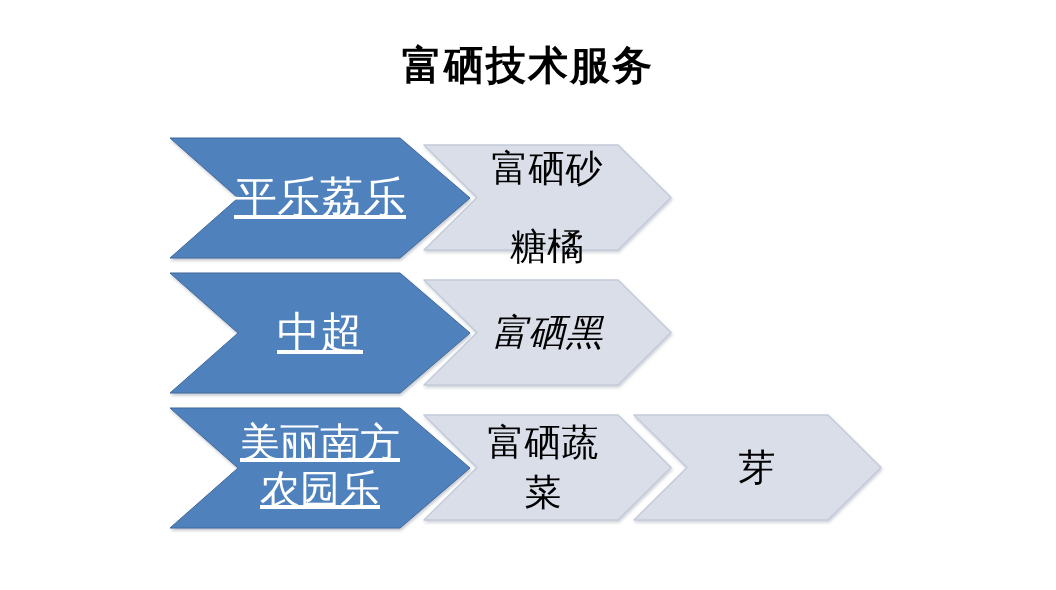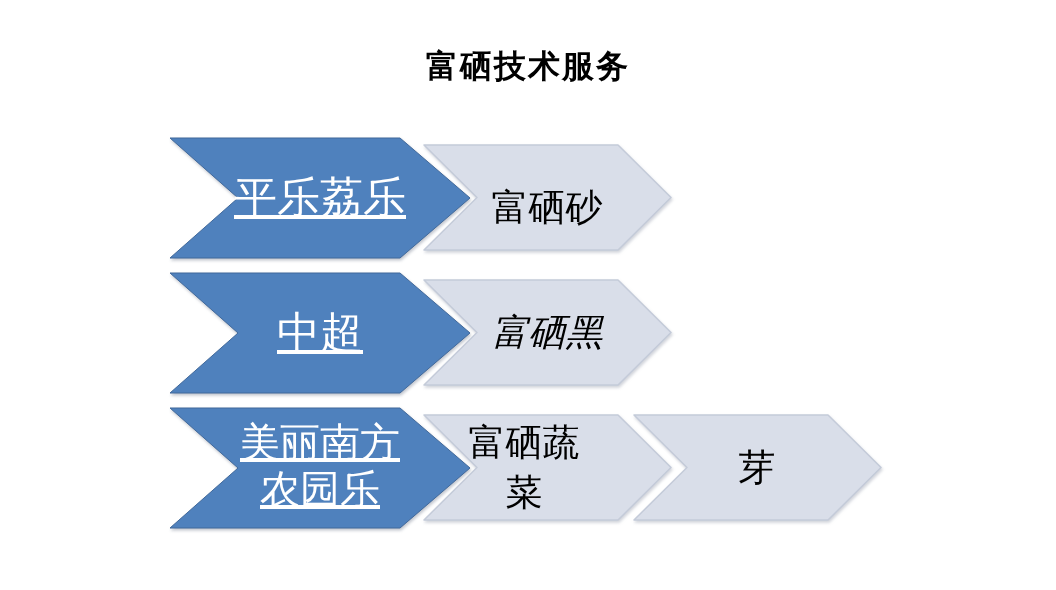--- a/index.html
+++ b/index.html
@@ -1,21 +1,21 @@
 <!DOCTYPE html>
 <html style="--primary_fill: #4f81bd; --primary_border: #41699b; --primary_text: #ffffff; --secondary_fill: #d9dee9; --secondary_border: #c4cbd9; --secondary_text: #000000;"><head>
 <meta charset="utf-8">
 <style>
   html,body{margin:0;padding:0;}
   body{background:#ffffff;font-family:"Liberation Serif","DejaVu Serif",serif;}
   .stage{position:relative;width:1056px;height:590px;background:#ffffff;overflow:hidden;}
 
   .title{
     position:absolute;left:0;top:44px;width:1056px;
-    text-align:center;font-size:32px;font-weight:bold;color:#000000;
+    text-align:center;font-size:40px;font-weight:bold;color:#000000;
     letter-spacing:2px;line-height:44px;
   }
 
   svg.shapes{position:absolute;left:0;top:0;}
   .chev-primary{
     fill:var(--primary_fill);
     stroke:var(--primary_border);
     stroke-width:1;
     stroke-linejoin:round;
     filter:drop-shadow(1px 2px 1.5px rgba(100,110,130,0.40));
@@ -55,34 +55,35 @@
     <polygon class="chev-primary" points="170,408 400,408 470,468 400,528 170,528 238,468"></polygon>
     <polygon class="chev-secondary" points="424,415 618,415 671,467.5 618,520 424,520 477,467.5"></polygon>
     <polygon class="chev-secondary" points="634,415 828,415 881,467.5 828,520 634,520 687,467.5"></polygon>
   </svg>
 
   <div class="txt txt-primary" style="left:190px;top:168px;width:260px;height:60px;">
     <span>平乐荔乐</span>
   </div>
   <div class="txt txt-secondary" style="left:447px;top:147px;width:200px;height:122px;gap:28px;">
     <span>富硒砂</span>
+    <span>糖橘</span>
   </div>
 
   <div class="txt txt-primary" style="left:190px;top:303px;width:260px;height:60px;">
     <span>中超</span>
   </div>
   <div class="txt txt-secondary" style="left:447px;top:282px;width:200px;height:101px;font-style:italic;">
     <span>富硒黑</span>
   </div>
 
   <div class="txt txt-primary two-line" style="left:190px;top:414px;width:260px;height:104px;text-align:center;">
     <span>美丽南方</span>
     <span>农园乐</span>
   </div>
-  <div class="txt txt-secondary" style="left:424px;top:417px;width:200px;height:101px;">
+  <div class="txt txt-secondary" style="left:443px;top:417px;width:200px;height:101px;">
     <span>富硒蔬</span>
     <span>菜</span>
   </div>
   <div class="txt txt-secondary" style="left:657px;top:417px;width:200px;height:101px;">
     <span>芽</span>
   </div>
 
 </div>
 
 </body></html>

